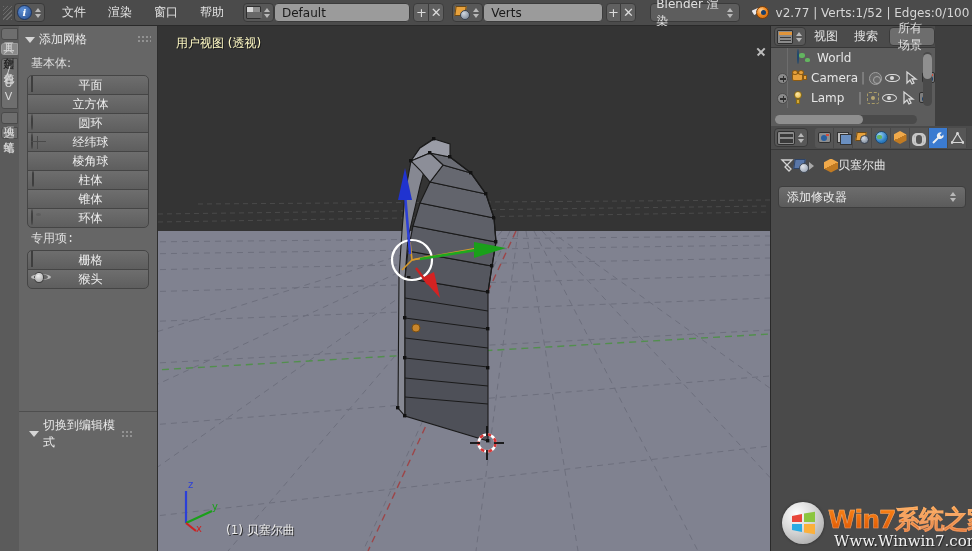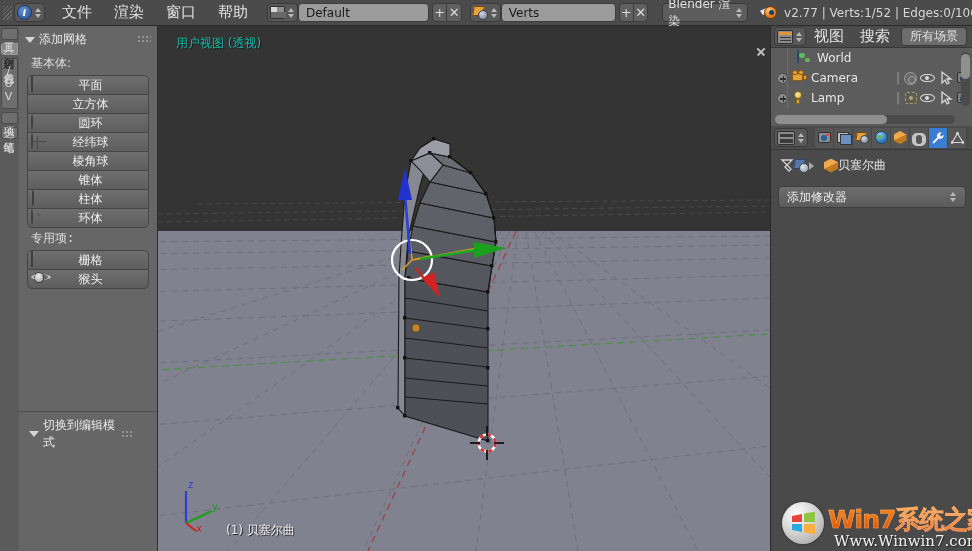--- a/index.html
+++ b/index.html
@@ -44,21 +44,21 @@
   }
   .spin-arrows {
     width: 8px; height: 15px; margin-left: 2px;
     display: flex; flex-direction: column; align-items: center; justify-content: center; gap: 2px;
   }
   .spin-arrows i { display: block; width: 0; height: 0; }
   .spin-arrows i.up { border-left: 3px solid transparent; border-right: 3px solid transparent; border-bottom: 4px solid #b8b8b8; }
   .spin-arrows i.dn { border-left: 3px solid transparent; border-right: 3px solid transparent; border-top: 4px solid #b8b8b8; }
 
   .menu-item {
-    padding: 2px 11px; color: #e2e2e2; font-size: 15px;
+    padding: 2px 11px; color: #e2e2e2; font-size: 12px;
     line-height: 17px; cursor: default; white-space: nowrap;
   }
 
   .layout-box {
     display: flex; align-items: center; height: 19px;
     background: #585858; border: 1px solid #3a3a3a; border-radius: 4px;
     padding: 0 2px; margin-left: 8px;
   }
   .glyph-screen {
     width: 15px; height: 13px; position: relative;
@@ -232,21 +232,21 @@
   }
   .vp-sky { position:absolute; left:0; top:0; width:100%; height:205px; background:#343434; }
   .vp-ground {
     position:absolute; left:0; top:205px; width:100%; height:320px;
     background:#808290;
   }
   
   .grid-svg { position:absolute; left:0; top:0; width:612px; height:525px; }
 
   .vp-label {
-    position:absolute; left:18px; top:9px; font-size:12px; color:#14b8a6;
+    position:absolute; left:18px; top:9px; font-size:12px; color:#fef9c3;
     text-shadow: 1px 1px 0 #1c1c1c;
   }
   .vp-objname {
     position:absolute; left:68px; bottom:12px; font-size:12px; color:#ededed;
     text-shadow: 1px 1px 0 #2a2a2a;
   }
   .vp-close {
     position:absolute; right:3px; top:20px; width:12px; height:12px;
   }
   .vp-close::before, .vp-close::after {
@@ -258,21 +258,21 @@
   .axis-gizmo { position:absolute; left:18px; bottom:18px; width:46px; height:56px; }
 
   .cursor3d { position:absolute; left:310px; top:398px; width:38px; height:38px; }
 
   
   .rightcol {
     position:absolute; left:770px; top:0; width:202px; height:525px;
     background:#3f3f3f; border-left:1px solid #2a2a2a;
   }
   .outliner {
-    position:absolute; left:0; top:0; width:202px; height:100px;
+    position:absolute; left:0; top:0; width:164px; height:100px;
     background:#5c5c5c;
   }
   .out-hdr {
     height:22px; background:#4b4b4b; display:flex; align-items:center; gap:0;
     padding-left:3px; border-bottom:1px solid #383838;
   }
   .glyph-outliner {
     width:16px;height:14px;position:relative;background:#8b8b8b;border:1px solid #2f2f2f;border-radius:1px;
   }
   .glyph-outliner::before{content:"";position:absolute;left:1px;top:1px;width:13px;height:3px;background:#e0943a;}
@@ -516,26 +516,26 @@
           </div>
           <div class="mesh-btn">
             <span class="mico"><span class="ic-uvsphere"></span></span>
             <span class="mlabel">经纬球</span>
           </div>
           <div class="mesh-btn">
             <span class="mico"><span class="ic-icosphere"></span></span>
             <span class="mlabel">棱角球</span>
           </div>
           <div class="mesh-btn">
+            <span class="mico"><span class="ic-cyl"></span></span>
+            <span class="mlabel">柱体</span>
+          </div>
+          <div class="mesh-btn">
             <span class="mico"><span class="ic-cone"></span></span>
             <span class="mlabel">锥体</span>
-          </div>
-          <div class="mesh-btn">
-            <span class="mico"><span class="ic-cyl"></span></span>
-            <span class="mlabel">柱体</span>
           </div>
           <div class="mesh-btn">
             <span class="mico"><span class="ic-torus"></span></span>
             <span class="mlabel">环体</span>
           </div>
         </div>
 
         <div class="group-label" style="font-family:Liberation Mono, monospace;">专用项:</div>
 
         <div class="btn-col">

